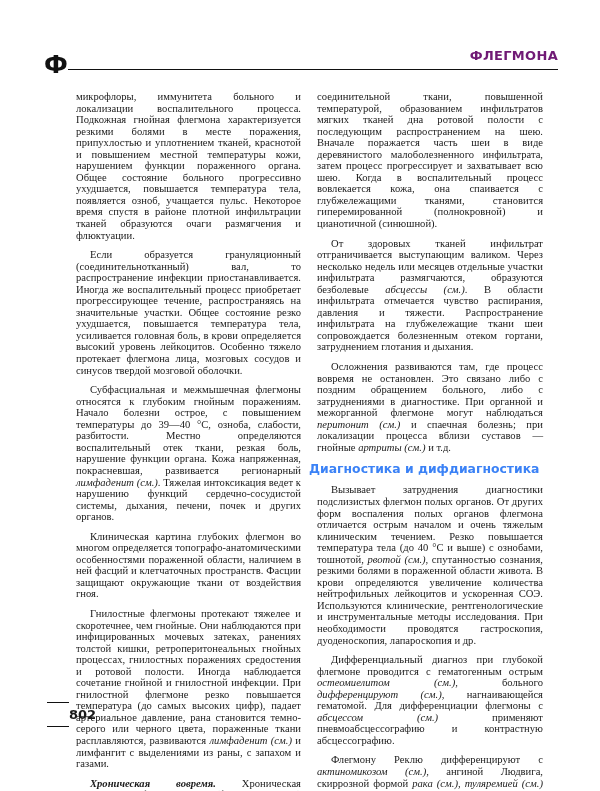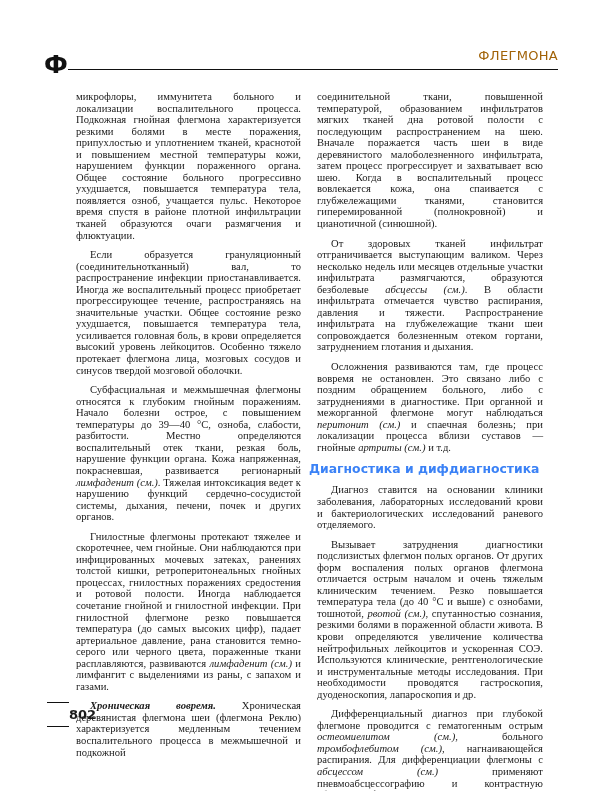--- a/index.html
+++ b/index.html
@@ -1,21 +1,21 @@
 <!DOCTYPE html>
 <html><head>
 <meta charset="utf-8">
 <style>
   html, body { margin: 0; padding: 0; background: #ffffff; }
   body { width: 600px; height: 791px; position: relative; overflow: hidden;
          font-family: "Liberation Serif", "DejaVu Serif", serif; color: #1a1a1a; }
   .letter { position: absolute; left: 44px; top: 52px; font-family: "DejaVu Sans", sans-serif;
             font-weight: bold; font-size: 24px; line-height: 26px; color: #111; }
   .running-title { position: absolute; right: 42px; top: 48px; font-family: "DejaVu Sans", sans-serif;
-            font-weight: normal; font-size: 13px; letter-spacing: 0.3px; color: #a16207; }
+            font-weight: bold; font-size: 13px; letter-spacing: 0.3px; color: #701a75; }
   .rule { position: absolute; left: 68px; right: 42px; top: 69px; height: 0; border-top: 1px solid #111; }
   .col { position: absolute; top: 83px; width: 241px; font-size: 10.6px; line-height: 11.55px;
          text-align: justify; hyphens: manual; }
   .col.left { left: 68px; }
   .col.right { left: 309px; width: 242px; }
   .col p { margin: 8px; text-indent: 14px; }
   .col p.cont { text-indent: 0; }
   .col i { }
   .col b.run-in { font-weight: bold; font-style: italic; }
   .col h2 { margin: 6px 0 2px 0; font-family: "DejaVu Sans", sans-serif; font-weight: bold;
@@ -28,30 +28,30 @@
 <body>
 
 <div class="letter">Ф</div>
 <div class="running-title">ФЛЕГМОНА</div>
 <div class="rule"></div>
 
 <div class="col left">
   <p class="cont">микрофлоры, иммунитета больного и локализации воспалительного процесса. Подкожная гнойная флегмона характеризуется резкими болями в месте поражения, припухлостью и уплотнением тканей, краснотой и повышением местной температуры кожи, нарушением функции пораженного органа. Общее состояние больного прогрессивно ухудшается, повышается температура тела, появляется озноб, учащается пульс. Некоторое время спустя в районе плотной инфильтрации тканей образуются очаги размягчения и флюктуации.</p>
   <p>Если образуется грануляционный (соединительнотканный) вал, то распространение инфекции приостанавливается. Иногда же воспалительный процесс приобретает прогрессирующее течение, распространяясь на значительные участки. Общее состояние резко ухудшается, повышается температура тела, усиливается головная боль, в крови определяется высокий уровень лейкоцитов. Особенно тяжело протекает флегмона лица, мозговых сосудов и синусов твердой мозговой оболочки.</p>
   <p><span>Субфасциальная и межмышечная флегмоны относятся к глубоким гнойным поражениям. Начало болезни острое, с повышением температуры до 39—40 °С, озноба, слабости, разбитости. Местно определяются воспалительный отек ткани, резкая боль, нарушение функции органа. Кожа напряженная, покрасневшая, развивается регионарный </span><i>лимфаденит</i> <i>(см.)</i><span>. Тяжелая интоксикация ведет к нарушению функций сердечно-сосудистой системы, дыхания, печени, почек и других органов.</span></p>
+  <p>Клиническая картина глубоких флегмон во многом определяется топографо-анатомическими особенностями пораженной области, наличием в ней фасций и клетчаточных пространств. Фасции защищают окружающие ткани от воздействия гноя.</p>
   <p><span>Гнилостные флегмоны протекают тяжелее и скоротечнее, чем гнойные. Они наблюдаются при инфицированных мочевых затеках, ранениях толстой кишки, ретроперитонеальных гнойных процессах, гнилостных поражениях средостения и ротовой полости. Иногда наблюдается сочетание гнойной и гнилостной инфекции. При гнилостной флегмоне резко повышается температура (до самых высоких цифр), падает артериальное давление, рана становится темно-серого или черного цвета, пораженные ткани расплавляются, развиваются </span><i>лимфаденит</i> <i>(см.)</i><span> и лимфангит с выделениями из раны, с запахом и газами.</span></p>
   <p><b class="run-in">Хроническая вовремя.</b><span> Хроническая деревянистая флегмона шеи (флегмона Реклю) характеризуется медленным течением воспалительного процесса в межмышечной и подкожной</span></p>
 </div>
 
 <div class="col right">
   <p class="cont">соединительной ткани, повышенной температурой, образованием инфильтратов мягких тканей дна ротовой полости с последующим распространением на шею. Вначале поражается часть шеи в виде деревянистого малоболезненного инфильтрата, затем процесс прогрессирует и захватывает всю шею. Когда в воспалительный процесс вовлекается кожа, она спаивается с глубжележащими тканями, становится гиперемированной (полнокровной) и цианотичной (синюшной).</p>
   <p><span>От здоровых тканей инфильтрат отграничивается выступающим валиком. Через несколько недель или месяцев отдельные участки инфильтрата размягчаются, образуются безболевые </span><i>абсцессы</i> <i>(см.)</i><span>. В области инфильтрата отмечается чувство распирания, давления и тяжести. Распространение инфильтрата на глубжележащие ткани шеи сопровождается болезненным отеком гортани, затруднением глотания и дыхания.</span></p>
   <p><span>Осложнения развиваются там, где процесс вовремя не остановлен. Это связано либо с поздним обращением больного, либо с затруднениями в диагностике. При органной и межорганной флегмоне могут наблюдаться </span><i>перитонит</i> <i>(см.)</i><span> и спаечная болезнь; при локализации процесса вблизи суставов — гнойные </span><i>артриты</i> <i>(см.)</i><span> и т.д.</span></p>
   <h2>Диагностика и дифдиагностика</h2>
-  <p>Диагноз ставится на основании клиники заболевания, лабораторных исследований крови и бактериологических исследований раневого отделяемого.</p>
   <p><span>Вызывает затруднения диагностики подслизистых флегмон полых органов. От других форм воспаления полых органов флегмона отличается острым началом и очень тяжелым клиническим течением. Резко повышается температура тела (до 40 °С и выше) с ознобами, тошнотой, </span><i>рвотой</i> <i>(см.)</i><span>, спутанностью сознания, резкими болями в пораженной области живота. В крови определяются увеличение количества нейтрофильных лейкоцитов и ускоренная СОЭ. Используются клинические, рентгенологические и инструментальные методы исследования. При необходимости проводятся гастроскопия, дуоденоскопия, лапароскопия и др.</span></p>
-  <p><span>Дифференциальный диагноз при глубокой флегмоне проводится с гематогенным острым </span><i>остеомиелитом</i> <i>(см.)</i><span>, больного </span><i>тромбофлебитом</i> <i>(см.)</i><span>, нагнаивающейся распирания. Для дифференциации флегмоны с </span><i>абсцессом</i> <i>(см.)</i><span> применяют пневмоабсцессографию и контрастную абсцессографию.</span></p>
+  <p><span>Дифференциальный диагноз при глубокой флегмоне проводится с гематогенным острым </span><i>остеомиелитом</i> <i>(см.)</i><span>, больного </span><i>дифференцируют</i> <i>(см.)</i><span>, нагнаивающейся гематомой. Для дифференциации флегмоны с </span><i>абсцессом</i> <i>(см.)</i><span> применяют пневмоабсцессографию и контрастную абсцессографию.</span></p>
   <p><span>Флегмону Реклю дифференцируют с </span><i>актиномикозом</i> <i>(см.)</i><span>, ангиной Людвига, скиррозной формой </span><i>рака</i> <i>(см.)</i><span>, </span><i>туляремией</i> <i>(см.)</i><span> и др.</span></p>
 </div>
 
 <div class="pageno-rule" style="top:702px"></div>
 <div class="pageno" style="top:707px">802</div>
 <div class="pageno-rule" style="top:726px"></div>
 
 </body></html>

